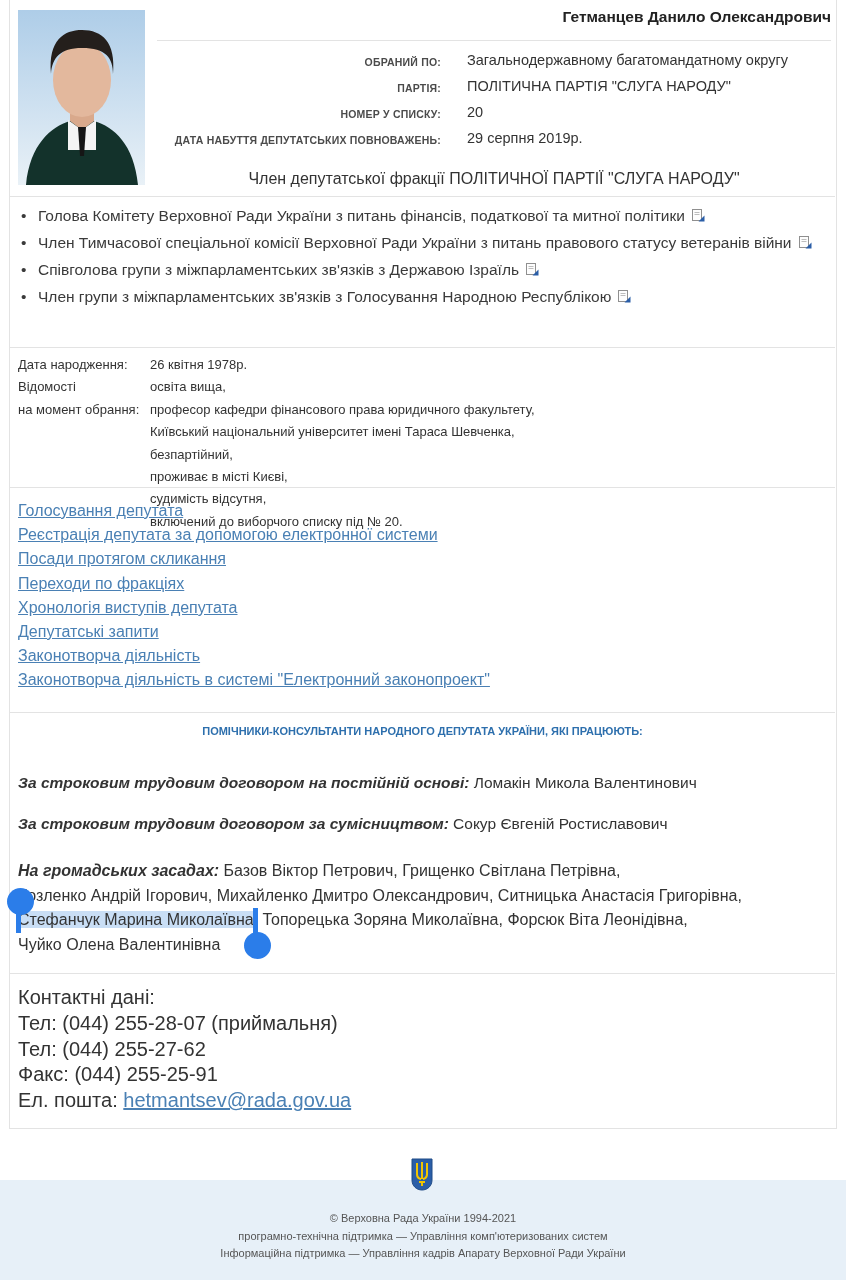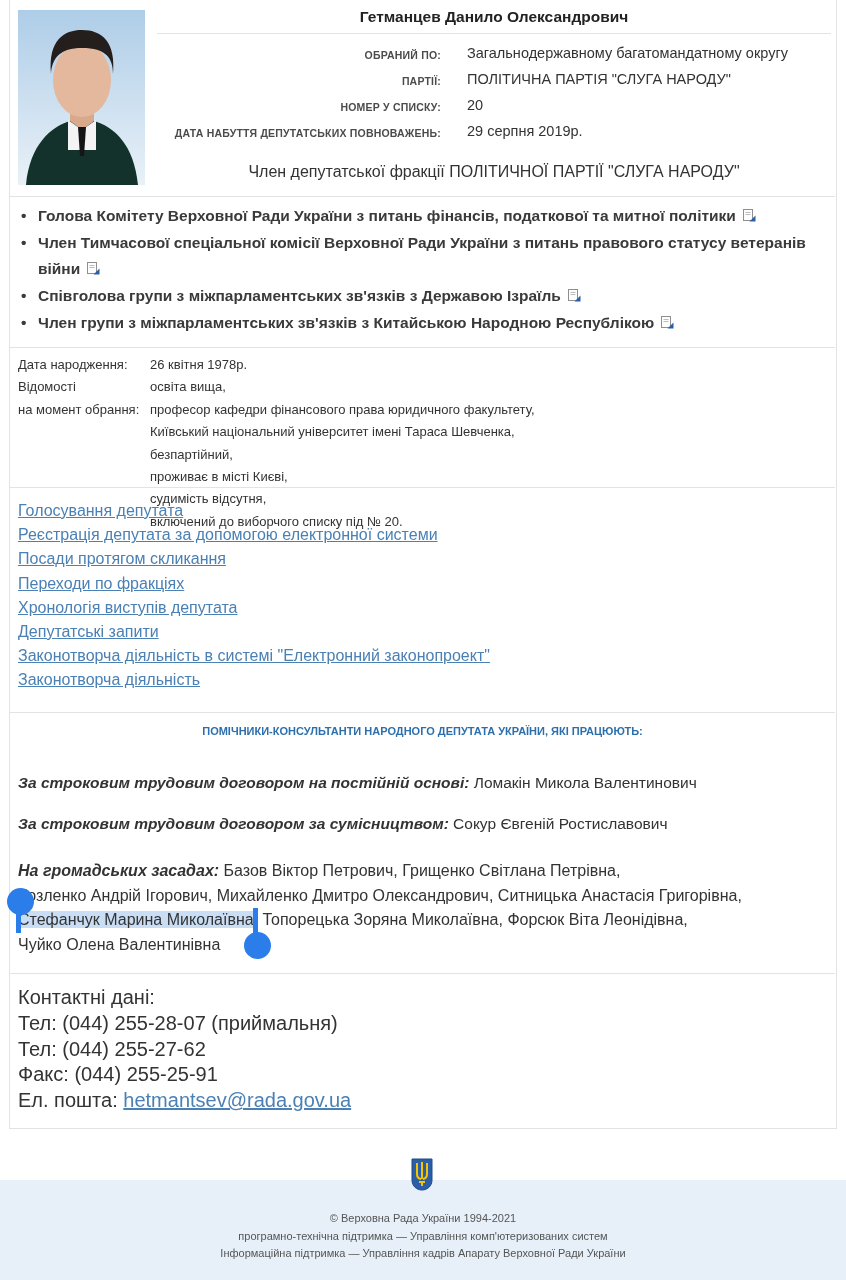--- a/index.html
+++ b/index.html
@@ -15,29 +15,29 @@
     left:9px;top:0;width:826px;height:1128px;
     border-left:1px solid var(--divider,#e3e3e3);
     border-right:1px solid var(--divider,#e3e3e3);
     border-bottom:1px solid var(--divider,#e0e0e0);
     pointer-events:none;
   }
   .hr{left:10px;width:825px;height:1px;background:var(--divider,#e3e3e3);}
   
   #photo{left:18px;top:10px;width:127px;height:175px;}
   #header-right{left:157px;top:8px;width:674px;}
-  #dep-title{font-size:15.5px;font-weight:bold;color:#222;text-align:center;padding-bottom:7px;border-bottom:1px solid var(--divider,#e3e3e3);}
+  #dep-title{font-size:15.5px;font-weight:bold;color:#222;text-align:right;padding-bottom:14px;border-bottom:1px solid var(--divider,#e3e3e3);}
   #info-rows{margin-top:11px;}
   .irow{display:flex;align-items:flex-end;margin-bottom:10px;}
   .irow .lbl{flex:none;width:284px;text-align:right;font-size:10.5px;font-weight:bold;color:var(--label_gray,#4b4b4b);padding-top:3px;letter-spacing:.2px;}
   .irow .val{margin-left:26px;font-size:14.5px;color:var(--text,#333);}
   #fraction-line{text-align:center;font-size:16px;color:var(--text,#333);margin-top:24px;}
   
   #positions{left:18px;top:203px;width:800px;}
-  #positions ul{list-style:none;margin:0;padding:0;font-weight:bold;}
+  #positions ul{list-style:none;margin:0;padding:0;}
   #positions li{position:relative;padding-left:20px;font-size:15.5px;line-height:26px;color:#3a3a3a;}
   #positions li::before{content:"•";position:absolute;left:3px;top:0;color:#3a3a3a;}
   .doc-icon{display:inline-block;vertical-align:-1px;margin-left:7px;}
   
   #bio{left:18px;top:354px;width:812px;display:flex;font-size:13px;line-height:22.4px;color:var(--text,#333);}
   #bio .bio-l{flex:none;width:132px;}
   #bio .bio-r{flex:1;}
   
   #links{left:18px;top:499px;}
   #links .lnk{font-size:16px;line-height:24.2px;}
@@ -87,21 +87,21 @@
 </div>
 
 <div class="abs" id="header-right">
   <div id="dep-title">Гетманцев Данило Олександрович</div>
   <div id="info-rows">
     <div class="irow">
       <div class="lbl">ОБРАНИЙ ПО:</div>
       <div class="val">Загальнодержавному багатомандатному округу</div>
     </div>
     <div class="irow">
-      <div class="lbl">ПАРТІЇ:</div>
+      <div class="lbl">ПАРТІЯ:</div>
       <div class="val">ПОЛІТИЧНА ПАРТІЯ "СЛУГА НАРОДУ"</div>
     </div>
     <div class="irow">
       <div class="lbl">НОМЕР У СПИСКУ:</div>
       <div class="val">20</div>
     </div>
     <div class="irow">
       <div class="lbl">ДАТА НАБУТТЯ ДЕПУТАТСЬКИХ ПОВНОВАЖЕНЬ:</div>
       <div class="val">29 серпня 2019р.</div>
     </div>
@@ -124,21 +124,21 @@
             <line x1="2.5" y1="3.5" x2="7.5" y2="3.5" stroke="#bdbdbd"></line>
             <line x1="2.5" y1="5.5" x2="7.5" y2="5.5" stroke="#bdbdbd"></line>
             <path d="M6.5 12.5 L12.5 12.5 L12.5 6.5 Z" fill="#2b5ea7"></path>
           </svg></span></li>
     <li><span>Співголова групи з міжпарламентських зв'язків з Державою Ізраїль</span><span class="doc-icon"><svg width="13" height="13" viewBox="0 0 13 13">
             <rect x="0.5" y="0.5" width="9" height="11" fill="#fdfdfd" stroke="#8f8f8f"></rect>
             <line x1="2.5" y1="3.5" x2="7.5" y2="3.5" stroke="#bdbdbd"></line>
             <line x1="2.5" y1="5.5" x2="7.5" y2="5.5" stroke="#bdbdbd"></line>
             <path d="M6.5 12.5 L12.5 12.5 L12.5 6.5 Z" fill="#2b5ea7"></path>
           </svg></span></li>
-    <li><span>Член групи з міжпарламентських зв'язків з Китайською Народною Республікою</span><span class="doc-icon"><svg width="13" height="13" viewBox="0 0 13 13">
+    <li><span>Член групи з міжпарламентських зв'язків з Голосування Народною Республікою</span><span class="doc-icon"><svg width="13" height="13" viewBox="0 0 13 13">
             <rect x="0.5" y="0.5" width="9" height="11" fill="#fdfdfd" stroke="#8f8f8f"></rect>
             <line x1="2.5" y1="3.5" x2="7.5" y2="3.5" stroke="#bdbdbd"></line>
             <line x1="2.5" y1="5.5" x2="7.5" y2="5.5" stroke="#bdbdbd"></line>
             <path d="M6.5 12.5 L12.5 12.5 L12.5 6.5 Z" fill="#2b5ea7"></path>
           </svg></span></li>
   </ul>
 </div>
 
 <div class="abs hr" style="top:347px;"></div>
 
@@ -162,22 +162,22 @@
 
 <div class="abs hr" style="top:487px;"></div>
 
 <div class="abs" id="links">
   <div class="lnk"><a class="blue">Голосування депутата</a></div>
   <div class="lnk"><a class="blue">Реєстрація депутата за допомогою електронної системи</a></div>
   <div class="lnk"><a class="blue">Посади протягом скликання</a></div>
   <div class="lnk"><a class="blue">Переходи по фракціях</a></div>
   <div class="lnk"><a class="blue">Хронологія виступів депутата</a></div>
   <div class="lnk"><a class="blue">Депутатські запити</a></div>
+  <div class="lnk"><a class="blue">Законотворча діяльність</a></div>
   <div class="lnk"><a class="blue">Законотворча діяльність в системі "Електронний законопроект"</a></div>
-  <div class="lnk"><a class="blue">Законотворча діяльність</a></div>
 </div>
 
 <div class="abs hr" style="top:712px;"></div>
 
 <div class="abs" id="asst-head">ПОМІЧНИКИ-КОНСУЛЬТАНТИ НАРОДНОГО ДЕПУТАТА УКРАЇНИ, ЯКІ ПРАЦЮЮТЬ:</div>
 
 <div class="abs asst-p" id="p-perm">
   <span class="bi">За строковим трудовим договором на постійній основі:</span><span> Ломакін Микола Валентинович</span>
 </div>
 

